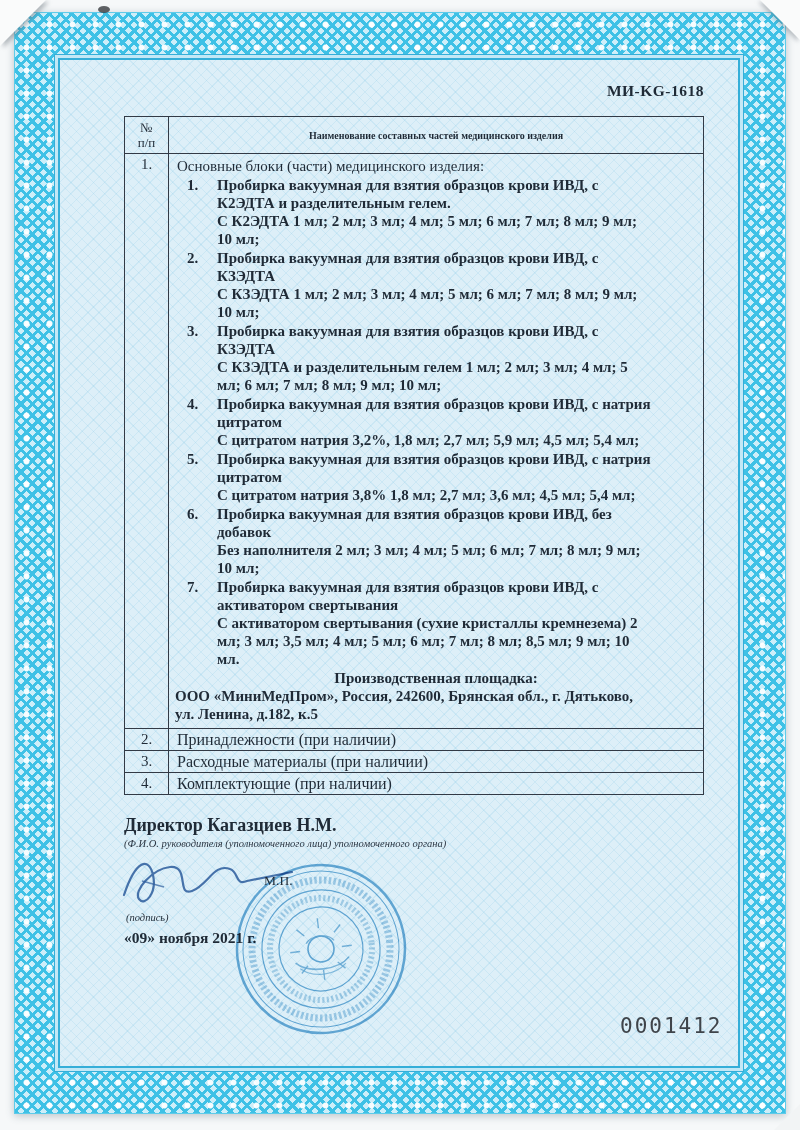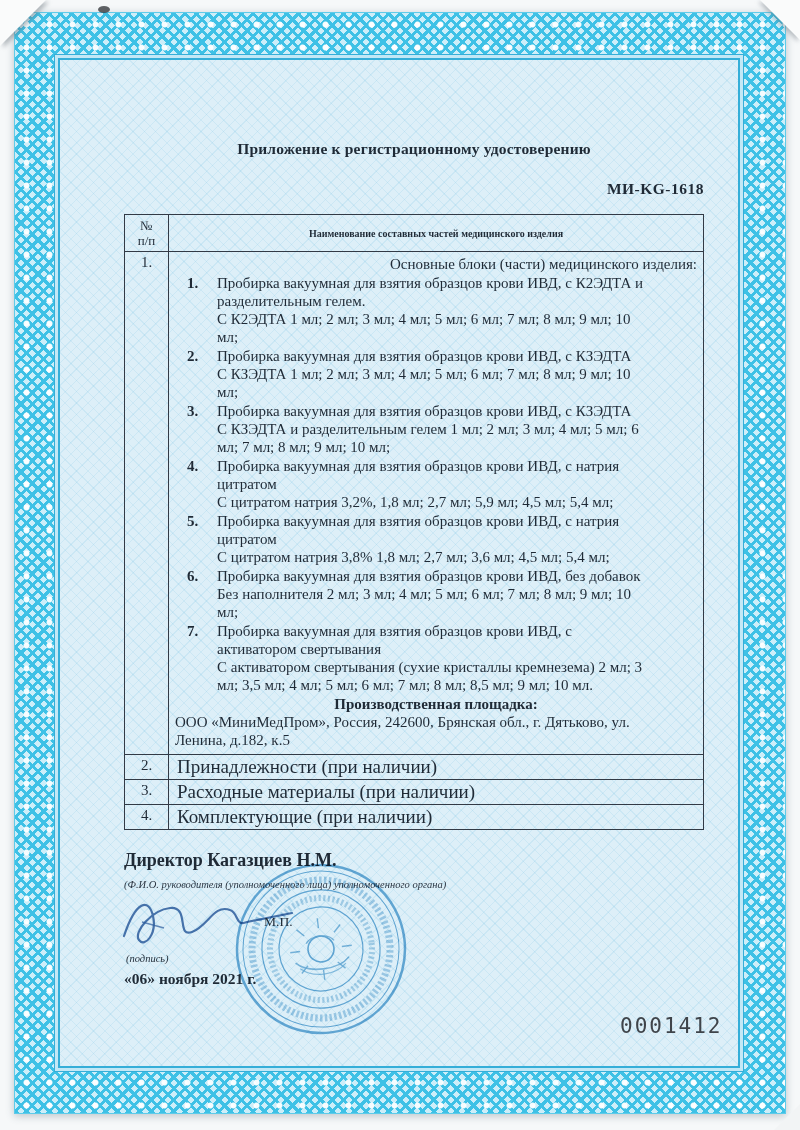--- a/index.html
+++ b/index.html
@@ -32,31 +32,31 @@
 
   .title { margin-top:80px; text-align:center; font-weight:bold; font-size:15.5px; letter-spacing:.2px; }
   .docnum { margin-top:22px; text-align:right; font-weight:bold; font-size:15.5px; letter-spacing:.5px; }
 
   table.comp { border-collapse:collapse; width:100%; margin-top:16px; }
   table.comp th, table.comp td { border:1px solid #323a46; }
   .th-num { width:44px; font-size:13px; font-weight:normal; text-align:center; line-height:15px; padding:3px 2px; }
   .th-name { font-weight:bold; font-size:10px; text-align:center; padding:4px 10px; }
   .td-num { vertical-align:top; text-align:center; font-size:15px; padding:2px 2px; }
   .td-body { vertical-align:top; font-size:15px; line-height:18px; padding:3px 6px 5px 6px; }
-  .intro { margin-left:8px;text-align:right; }
+  .intro { margin-left:2px; }
   .comp-item { position:relative; padding-left:42px; padding-right:42px; margin-top:1px; }
   .ci-num { position:absolute; left:12px; top:0; font-weight:bold; }
-  .ci-title { font-weight:normal; }
-  .ci-detail { font-weight:normal; }
+  .ci-title { font-weight:bold; }
+  .ci-detail { font-weight:bold; }
   .prod-label { font-weight:bold; margin-top:1px;text-align:center; }
-  .prod-value { font-weight:normal; padding-right:44px; }
-  .td-simple { font-size:19px; padding:1px 8px; }
+  .prod-value { font-weight:bold; padding-right:44px; }
+  .td-simple { font-size:16px; padding:1px 8px; }
 
   .director { margin-top:20px; font-weight:bold; font-size:18px; }
-  .caption { font-size:10.5px; font-style:italic; color:#2a3542; margin-top:8px; }
+  .caption { font-size:10.5px; font-style:italic; color:#2a3542; margin-top:2px; }
   .sig-zone { position:relative; height:74px; }
   .signature-svg { position:absolute; left:-6px; top:2px; }
   .mp { position:absolute; left:140px; top:24px; font-size:13.5px; z-index:4;text-align:center; }
   .sign-caption { position:absolute; left:2px; bottom:0; font-size:10.5px; font-style:italic; }
   .date-line { margin-top:6px; font-weight:bold; font-size:15.5px; }
 
   .stamp { position:absolute; left:232px; top:860px; z-index:3; opacity:.82; mix-blend-mode:multiply; transform:rotate(-7deg); }
 
   .serial { position:absolute; left:620px; top:1014px; font-family:"DejaVu Sans Mono",monospace; font-size:21px; letter-spacing:2px; color:#3f444a; z-index:4; }
 
@@ -67,21 +67,20 @@
   .smudge { position:absolute; left:98px; top:6px; width:12px; height:7px; background:#2c2f33; border-radius:50%; opacity:.75; z-index:7; }
 </style>
 </head>
 <body>
 
 <div class="scan">
   <div class="frame"></div>
   <div class="inner">
     <div class="content">
 
-      <div class="title">Приложение к регистрационному удостоверению</div>
       <div class="docnum">МИ-KG-1618</div>
 
       <table class="comp">
         <thead>
           <tr>
             <th class="th-num">
               <span>№</span><br>
               <span>п/п</span>
             </th>
             <th class="th-name">Наименование составных частей медицинского изделия</th>
@@ -153,21 +152,21 @@
 
       <div class="sig-zone">
         <svg class="signature-svg" width="180" height="64" viewBox="0 0 180 64">
           <path d="M6,44 C18,8 31,6 35,24 C39,42 27,56 21,48 C15,40 34,18 52,16 C72,14 58,46 74,40 C90,34 96,12 112,18 C121,21 117,35 129,30 L174,21" fill="none" stroke="#2c5c9c" stroke-width="2.2" stroke-linecap="round" opacity="0.85"></path>
           <path d="M24,30 L46,36" fill="none" stroke="#2c5c9c" stroke-width="1.6" opacity="0.7"></path>
         </svg>
         <span class="mp">М.П.</span>
         <span class="sign-caption">(подпись)</span>
       </div>
 
-      <div class="date-line">«06» ноября 2021 г.</div>
+      <div class="date-line">«09» ноября 2021 г.</div>
 
     </div>
   </div>
 
   <svg class="stamp" width="178" height="178" viewBox="0 0 178 178">
     <g stroke="#4f9fd0" fill="none">
       <circle cx="89" cy="89" r="84" stroke-width="2.5"></circle>
       <circle cx="89" cy="89" r="78" stroke-width="1"></circle>
       <circle cx="89" cy="89" r="69" stroke-width="7" stroke-dasharray="2.5 2.3" opacity="0.55"></circle>
       <circle cx="89" cy="89" r="59" stroke-width="1.2"></circle>

